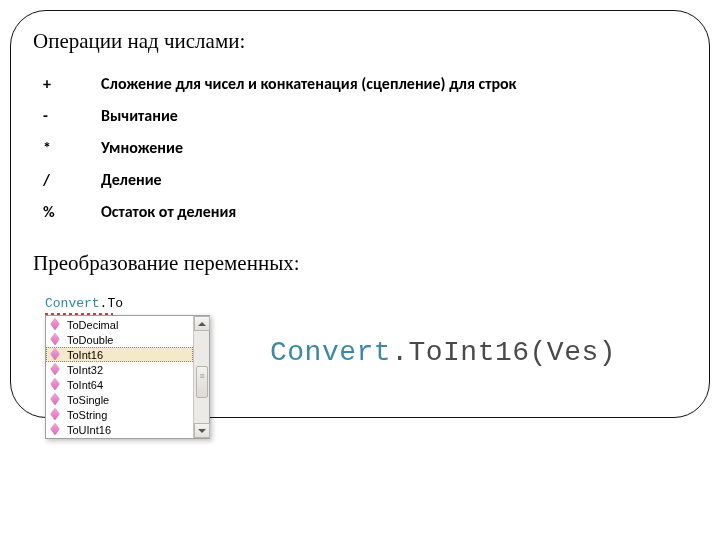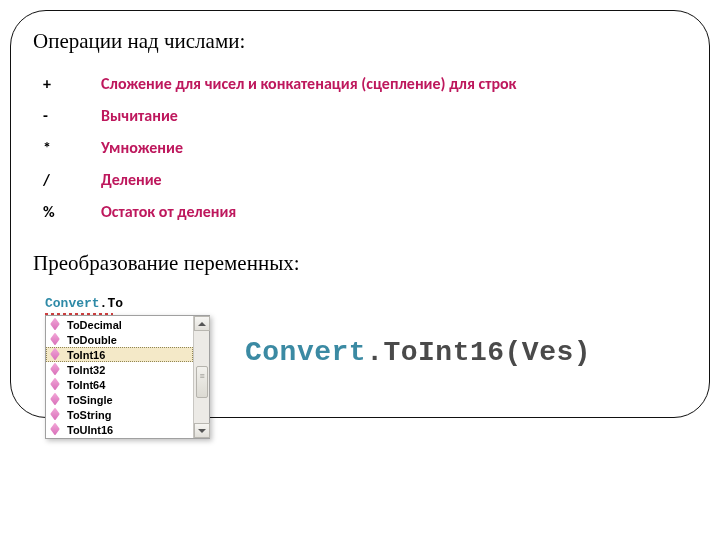--- a/index.html
+++ b/index.html
@@ -38,29 +38,28 @@
     width: 58px;
     font-family: Calibri, Arial, sans-serif;
     font-weight: bold;
     font-size: 16px;
     color: #000;
   }
   .op-desc {
     font-family: Calibri, Arial, sans-serif;
     font-weight: bold;
     font-size: 16px;
-    color: #be185d;
+    color: #000000;
   }
   .bottom {
     display: flex;
     align-items: flex-start;
-    gap: 35px;
+    gap: 60px;
     margin-top: 18px;
     padding-left: 12px;
-    font-weight: bold;
   }
   .code-snippet {
     font-family: Consolas, "Courier New", monospace;
     font-size: 13px;
     margin-bottom: 3px;
   }
   .tok-type { color: #2e8aa7; }
   .tok-plain { color: #000; }
   .intelli {
     width: 165px;

